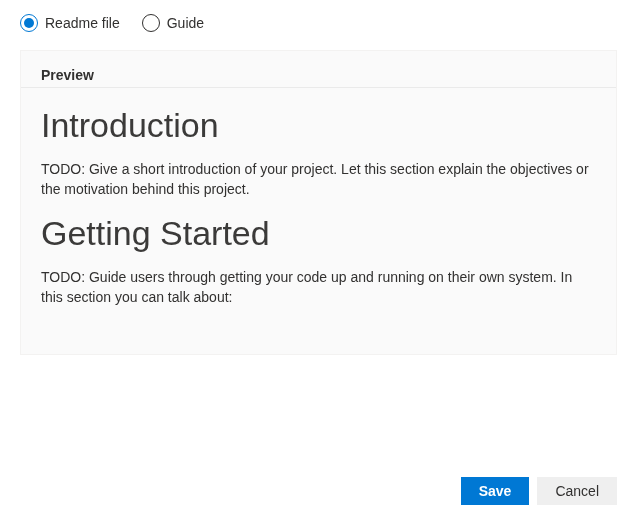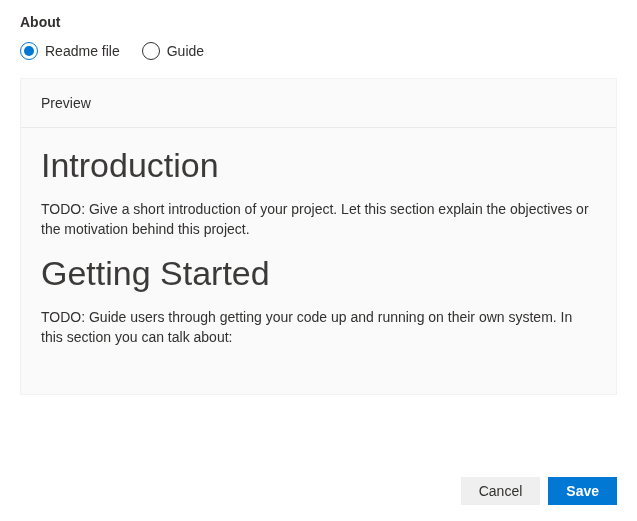--- a/index.html
+++ b/index.html
@@ -78,24 +78,25 @@
     }
     .chevron {
       width: 12px;
       height: 12px;
     }
     .preview-card {
       background: #fafafa;
       border: 1px solid #f3f2f1;
     }
     .preview-header {
-      padding: 16px 20px 16px 20px;
+      padding: 16px 20px 4px 20px;
       border-bottom: 1px solid #eaeaea;
       font-size: 14px;
       color: #323130;
+      font-weight: bold;
     }
     .preview-body {
       padding: 18px 20px 8px 20px;
       height: 266px;
       overflow: hidden;
     }
     .preview-h1 {
       font-size: 34px;
       font-weight: 300;
       color: #3b3a39;
@@ -134,21 +135,20 @@
     .btn-primary {
       background: #0078d4;
       color: #fff;
       font-weight: 600;
     }
   </style>
 </head>
 <body>
 
 <div class="container">
-  <div class="section-label">About</div>
 
   <div class="radio-group">
     <div class="radio-item">
       <div class="radio-circle checked">
         <div class="radio-dot"></div>
       </div>
       <span class="radio-label">Readme file</span>
     </div>
     <div class="radio-item">
       <div class="radio-circle"></div>
@@ -162,15 +162,15 @@
     <div class="preview-body">
       <div class="preview-h1">Introduction</div>
       <p class="preview-p">TODO: Give a short introduction of your project. Let this section explain the objectives or the motivation behind this project.</p>
       <div class="preview-h1">Getting Started</div>
       <p class="preview-p" style="margin-bottom:10px">TODO: Guide users through getting your code up and running on their own system. In this section you can talk about:</p>
     </div>
   </div>
 </div>
 
 <div class="footer">
+  <button class="btn btn-primary">Save</button>
   <button class="btn btn-default">Cancel</button>
-  <button class="btn btn-primary">Save</button>
 </div>
 
 </body></html>

